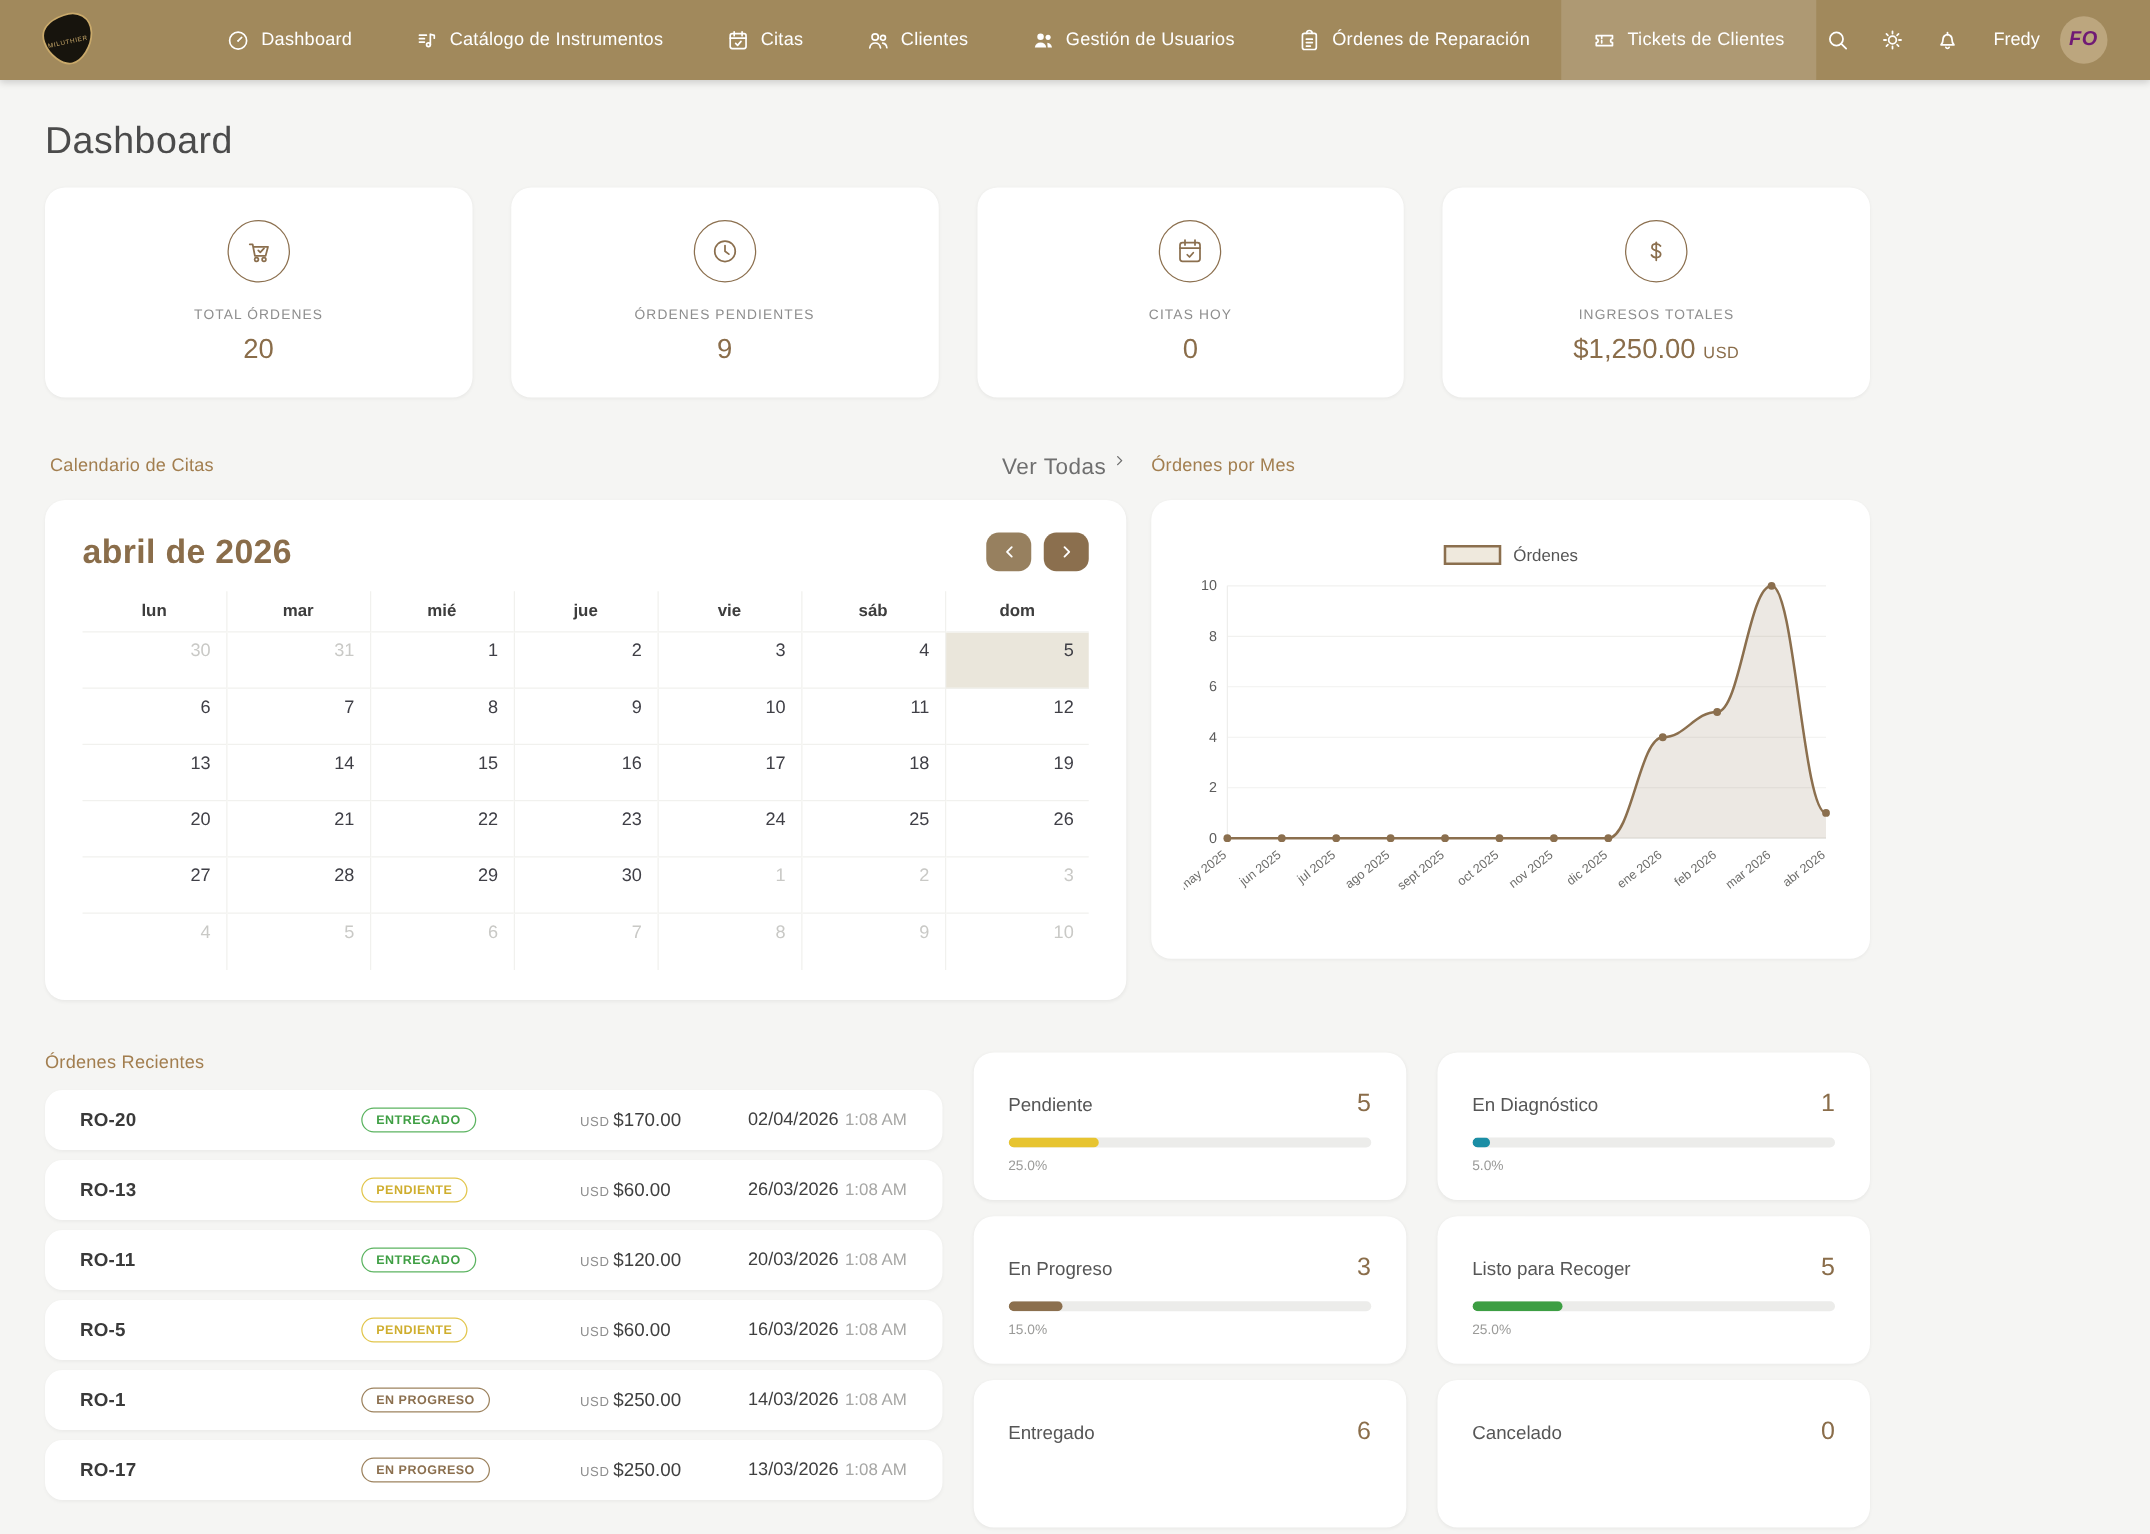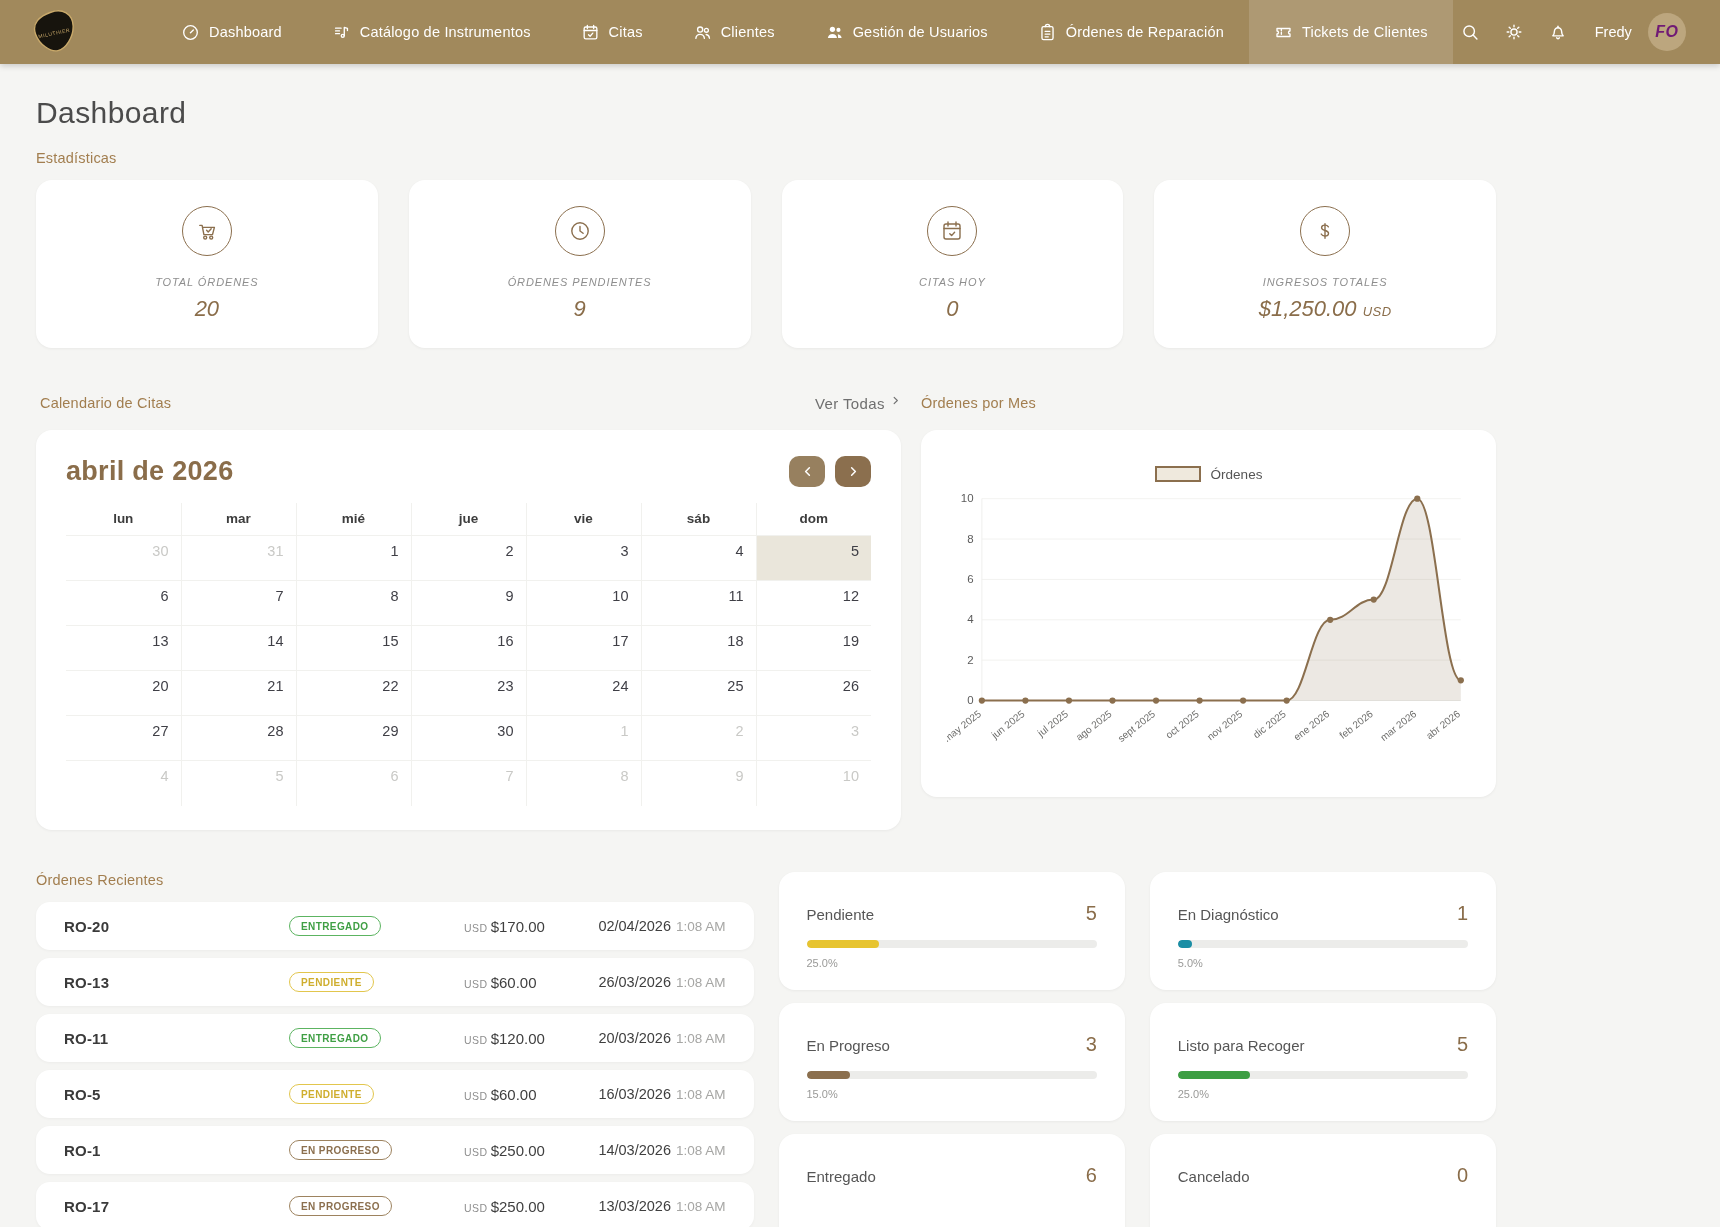--- a/index.html
+++ b/index.html
@@ -36,33 +36,33 @@
     width:38px; height:38px; border-radius:50%; background:#bca67e; color:#701a75;
     display:flex; align-items:center; justify-content:center; font-size:16px; font-weight:bold;
     letter-spacing:.5px; cursor:pointer;font-style:italic;
   }
   
   .content { padding:0 36px; width:1532px; }
   .page-title { font-size:30px; font-weight:400; color:#4b4b4b; letter-spacing:.4px; margin:32px 0 20px; }
   .section-label { color:#a27e4f; font-size:14.5px; letter-spacing:.2px; margin:0 0 14px; }
   .card { background:#fff; border-radius:16px; box-shadow:0 1px 3px rgba(0,0,0,.05); }
   
-  .stats-grid { display:grid; grid-template-columns:repeat(4,1fr); gap:31px;font-style:italic; }
+  .stats-grid { display:grid; grid-template-columns:repeat(4,1fr); gap:31px; }
   .stat-card { height:168px; display:flex; flex-direction:column; align-items:center; justify-content:center; }
   .stat-icon {
     width:50px; height:50px; border:1.4px solid #8b6f4e; border-radius:50%;
     display:flex; align-items:center; justify-content:center; color:#8b6f4e;
   }
   .stat-label { font-size:11px; letter-spacing:.9px; color:#8e8e8e; margin-top:20px; text-transform:uppercase; }
   .stat-value { font-size:22px; color:#8a6d4a; margin-top:8px; }
   .stat-value .suffix { font-size:13px; letter-spacing:.5px; }
   
   .mid-grid { display:grid; grid-template-columns:865px 1fr; gap:20px; margin-top:44px; align-items:start; }
   .sec-head { display:flex; justify-content:space-between; align-items:center; margin-bottom:16px; height:22px; }
-  .view-all { font-size:15px; color:#6f6f6f; letter-spacing:.4px; display:flex; align-items:flex-start; gap:5px; cursor:pointer; background:none; border:none; padding:0; font-family:inherit; }
+  .view-all { font-size:18px; color:#6f6f6f; letter-spacing:.4px; display:flex; align-items:flex-start; gap:5px; cursor:pointer; background:none; border:none; padding:0; font-family:inherit; }
   
   .calendar-card { padding:26px 30px 20px; min-height:400px; }
   .cal-top { display:flex; justify-content:space-between; align-items:center; margin-bottom:16px; }
   .cal-title { font-size:27px; font-weight:600; color:#8a6d4a; letter-spacing:.3px; }
   .cal-nav { display:flex; gap:10px; }
   .cal-btn { width:36px; height:31px; border:none; border-radius:10px; background:#8b6f4e; color:#fff;
     display:flex; align-items:center; justify-content:center; cursor:pointer; }
   .cal-btn.prev { background:#97805f; }
   table.cal { width:100%; border-collapse:collapse; table-layout:fixed; }
   table.cal th { font-size:13.5px; font-weight:700; color:#3d3d3d; padding:8px 4px 9px; text-align:center; border-left:1px solid #f1f1ee; }
@@ -213,21 +213,20 @@
         </button>
       </div>
     <span class="tb-user">Fredy</span>
     <div class="avatar">FO</div>
   </div>
 </header>
 
 <main class="content">
   <h1 class="page-title">Dashboard</h1>
 
-  <div class="section-label">Estadísticas</div>
   <div class="stats-grid" id="stats-grid">
       <div class="card stat-card">
         <div class="stat-icon">
           <svg width="24" height="24" viewBox="0 0 24 24" fill="none" stroke="currentColor" stroke-width="1.4" stroke-linecap="round" stroke-linejoin="round">
             <path d="M4.8 6.4h2.3l1.8 9.2h8.6l1.9-7.2H8"></path>
             <circle cx="10.2" cy="18.6" r="1.5"></circle>
             <circle cx="16.2" cy="18.6" r="1.5"></circle>
             <path d="M11.6 11.3l1.6 1.6 3-3.2"></path>
           </svg>
         </div>

